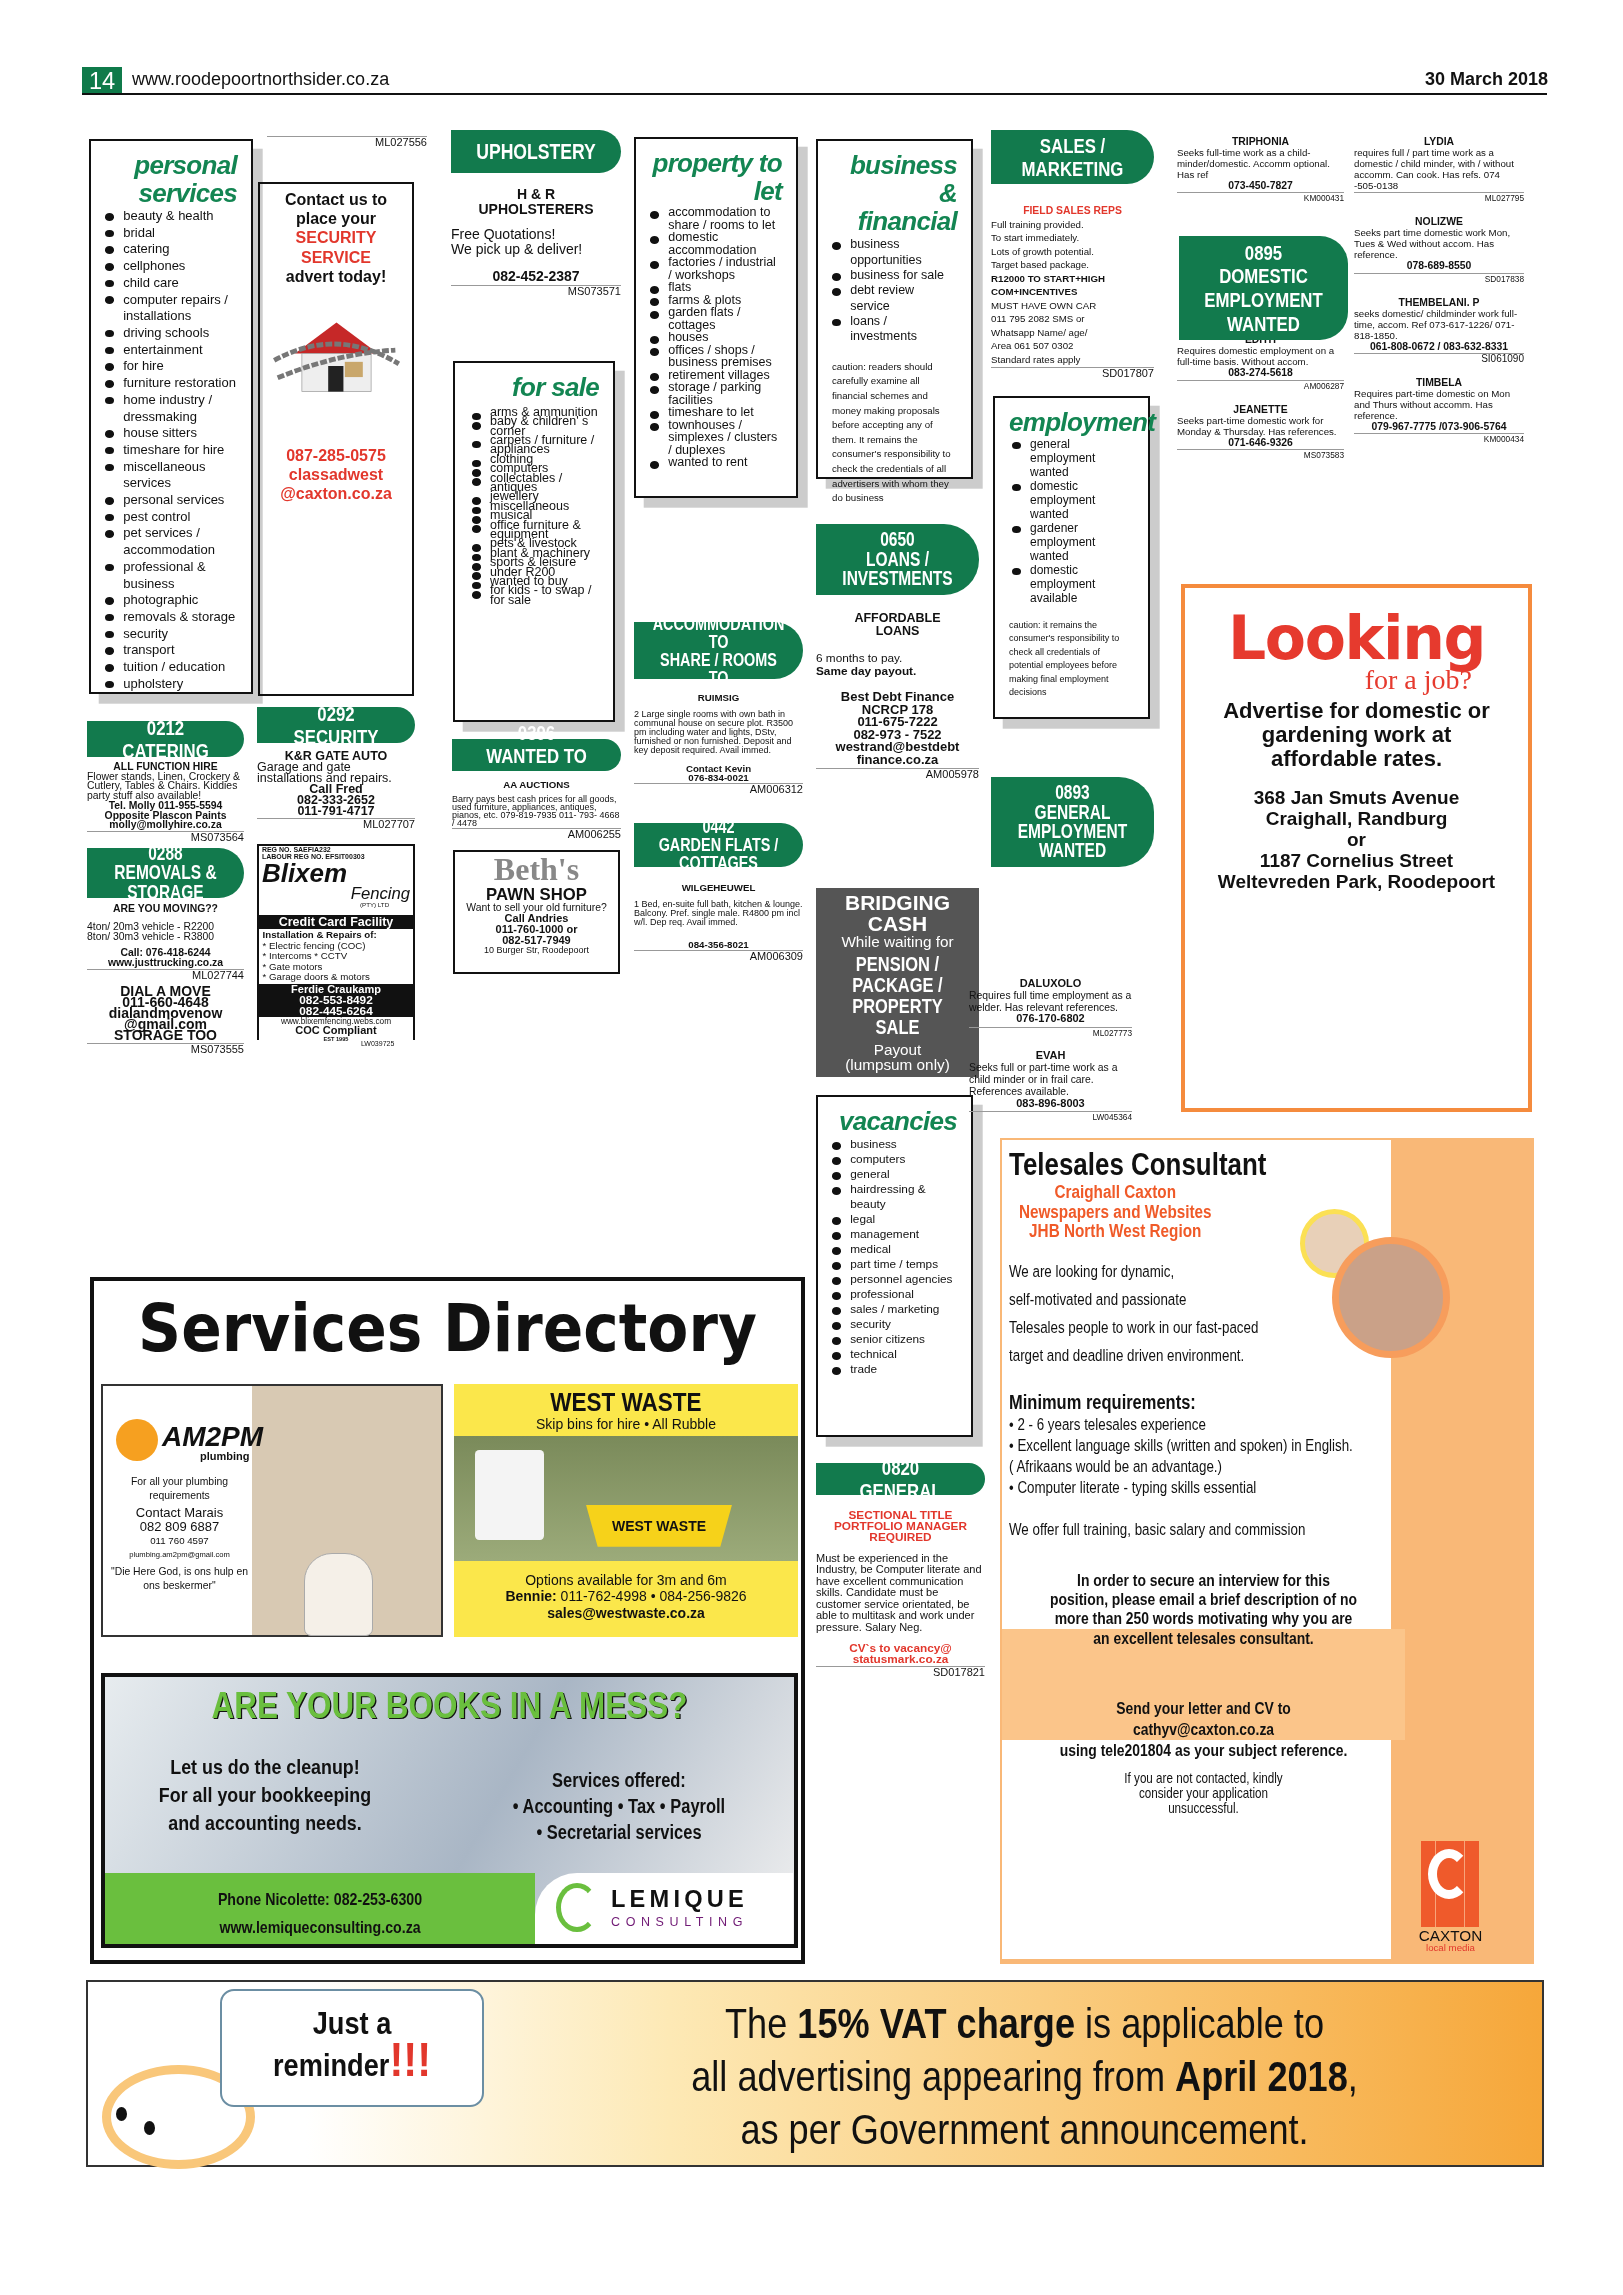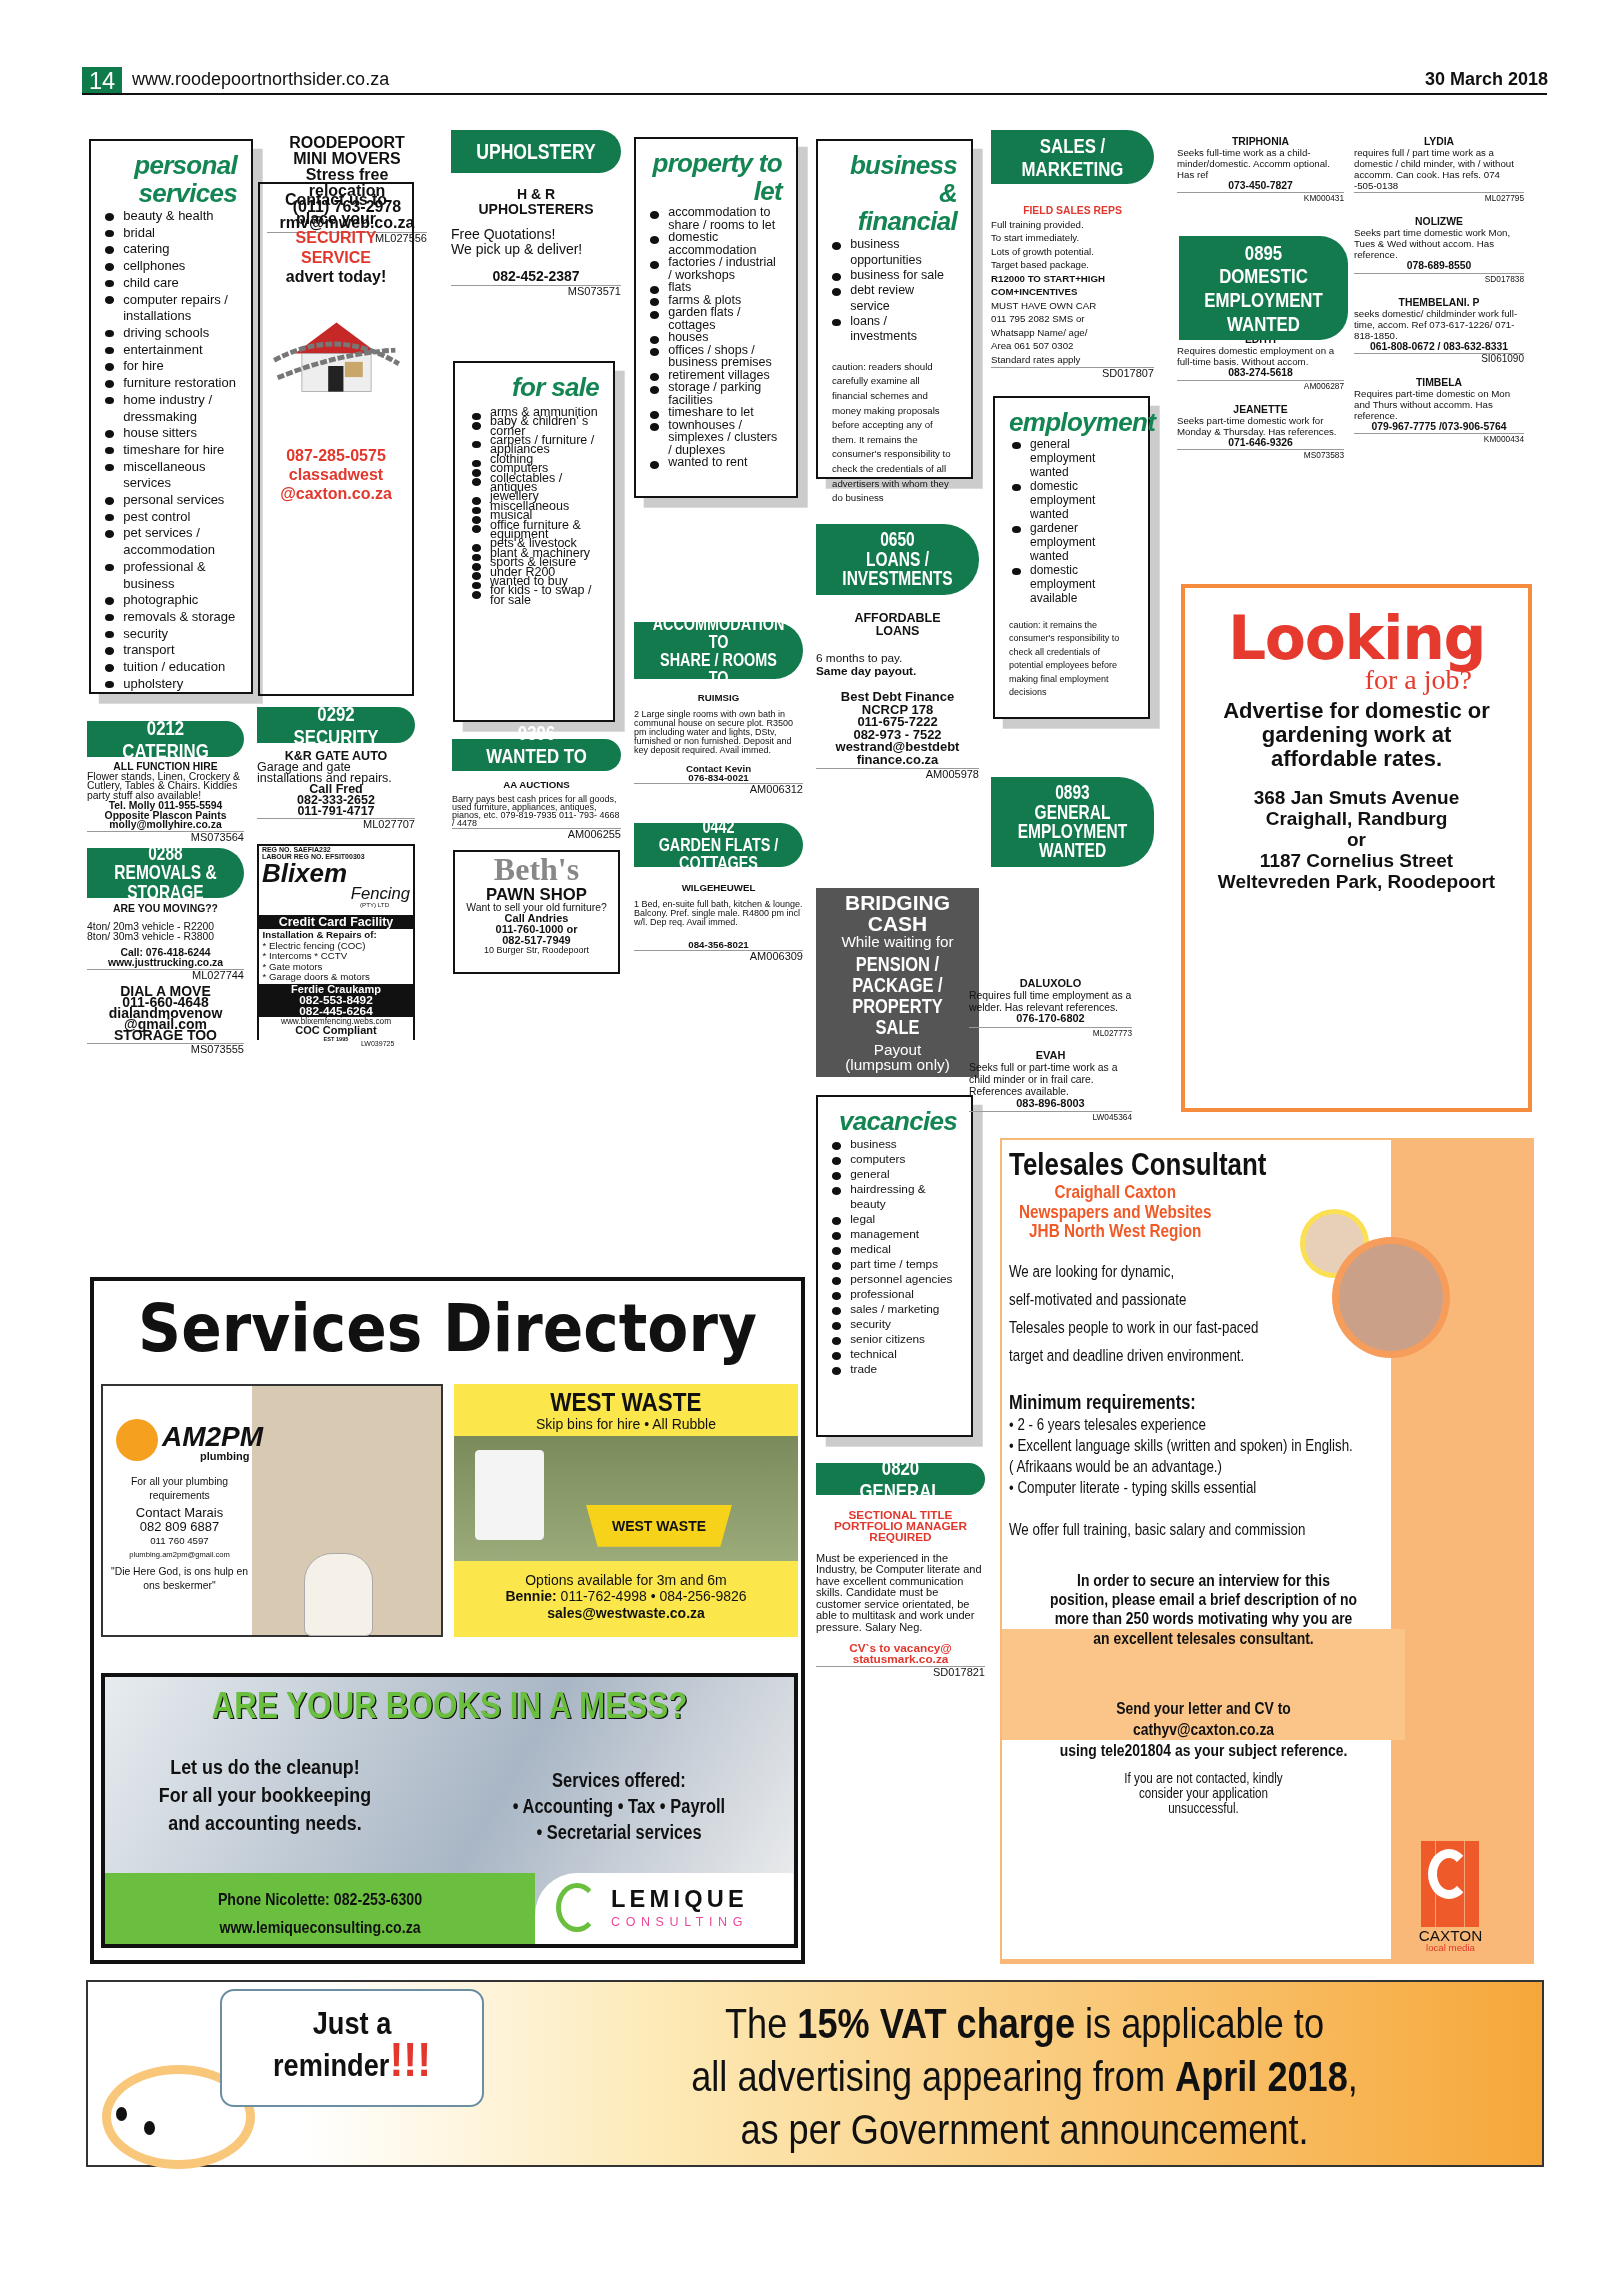--- a/index.html
+++ b/index.html
@@ -61,28 +61,20 @@
       <li>photographic</li>
       <li>removals &amp; storage</li>
       <li>security</li>
       <li>transport</li>
       <li>tuition / education</li>
       <li>upholstery</li>
     </ul>
 </div>
 
 <div class="abs ad" style="left:267px;top:135px;width:160px;">
-  <div id="mm-lines" class="t" style="font-size:16px;line-height:16px;">
-      <div>ROODEPOORT</div>
-      <div>MINI MOVERS</div>
-      <div>Stress free</div>
-      <div>relocation</div>
-      <div>(011) 763-2978</div>
-      <div>rmv@mweb.co.za</div>
-    </div>
   <div class="ref">ML027556</div>
 </div>
 
 <div class="abs box" style="left:258px;top:182px;width:156px;height:514px;text-align:center;font-weight:bold;">
   <div style="font-size:16px;line-height:19.4px;margin-top:5.6px;">Contact us to</div>
   <div style="font-size:16px;line-height:19.4px;">place your</div>
   <div class="red" style="font-size:16px;line-height:19.4px;">SECURITY</div>
   <div class="red" style="font-size:16px;line-height:19.4px;">SERVICE</div>
   <div style="font-size:16px;line-height:19.4px;">advert today!</div>
   <svg width="139" height="90" style="margin-top:25px;" viewBox="0 0 200 130">
@@ -546,21 +538,21 @@
       <div>• Accounting   • Tax   • Payroll</div>
       <div>• Secretarial services</div>
     </div>
     <div style="position:absolute;left:0;top:196px;width:430px;height:71px;background:#6abf3e;text-align:center;font-weight:bold;font-size:16.7px;line-height:28px;padding-top:13px;">
       <div style="transform:scaleX(.85);">Phone Nicolette:  082-253-6300</div>
       <div style="transform:scaleX(.85);">www.lemiqueconsulting.co.za</div>
     </div>
     <div style="position:absolute;left:430px;top:196px;width:258px;height:71px;background:#fff;border-radius:42px 0 0 0;">
       <div style="position:absolute;left:21px;top:9.7px;width:42px;height:49px;border:5.6px solid #6abf3e;border-right-color:transparent;border-radius:50%;"></div>
       <div style="position:absolute;left:76px;top:12.5px;font-size:23.6px;font-weight:bold;letter-spacing:4.2px;">LEMIQUE</div>
-      <div style="position:absolute;left:76px;top:42px;font-size:12.5px;letter-spacing:5.6px;color:#ec4899;">CONSULTING</div>
+      <div style="position:absolute;left:76px;top:42px;font-size:12.5px;letter-spacing:5.6px;color:#701a75;">CONSULTING</div>
     </div>
   </div>
 </div>
 
 <div class="abs" style="left:86px;top:1980px;width:1458px;height:187px;border:2.1px solid #333;background:linear-gradient(90deg,#fff 0%,#fff 15%,#fde9b5 40%,#f6a73a 100%);">
   <div style="position:absolute;left:14px;top:83px;width:153px;height:104px;border:9.7px solid #f9c77a;border-radius:50%;"></div>
   <div style="position:absolute;left:28px;top:125px;width:11px;height:14px;border-radius:50%;background:#111;"></div>
   <div style="position:absolute;left:56px;top:139px;width:11px;height:14px;border-radius:50%;background:#111;"></div>
   <div style="position:absolute;left:132px;top:7px;width:264px;height:118px;background:#fff;border:2.1px solid #6b8ea3;border-radius:14px;text-align:center;">
     <div style="font-size:32px;font-weight:900;line-height:36px;margin-top:14px;transform:scaleX(.85);">Just a</div>

